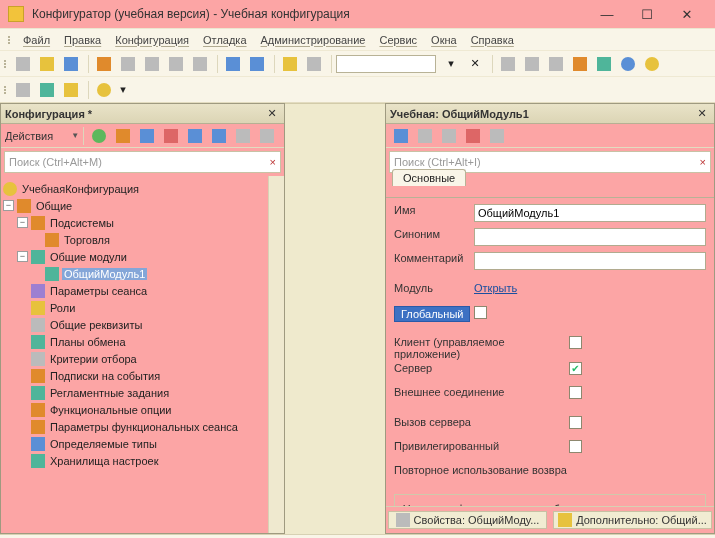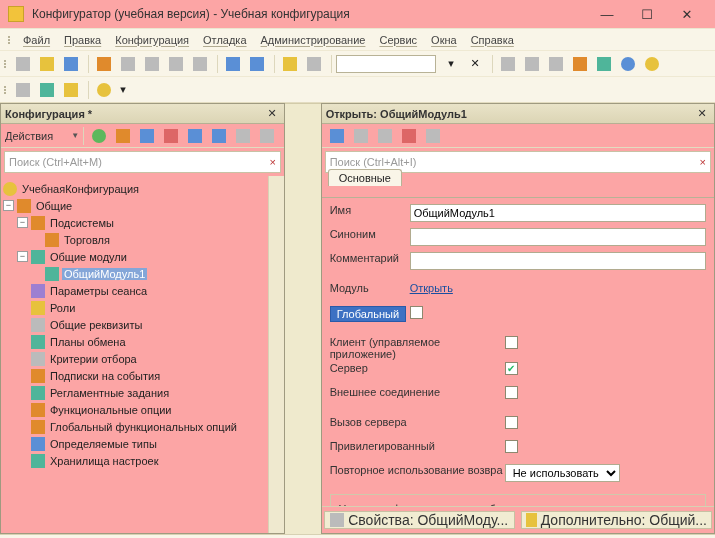--- a/index.html
+++ b/index.html
@@ -43,21 +43,21 @@
 .row{display:flex;align-items:flex-start;min-height:22px;margin-bottom:2px}
 .lbl{width:80px;color:#333}
 .lbl-w{width:175px;color:#333}
 .inp{flex:1;height:18px;border:1px solid #b1ab8f;background:#fff;padding:0 3px;font-size:11px}
 .link{color:#1a4fa0;text-decoration:underline}
 .pill{background:#3d71c3;color:#fff;padding:1px 6px;border:1px solid #2a5aa8;font-size:11px}
 .chk{width:13px;height:13px;border:1px solid #8d886f;background:#fff;display:inline-flex;align-items:center;justify-content:center;font-size:10px;color:#2b6}
 .sect{margin-top:8px}
 .desc{margin:8px 0 0;border:1px solid #cfc9ab;padding:8px;color:#333;height:38px}
 .tabs-b{display:flex;gap:6px;padding:4px 2px;border-top:1px solid #d7d1b3;height:27px}
-.btab{flex:1;border:1px solid #c7c1a3;background:#f1ecd2;display:flex;align-items:center;justify-content:center;gap:4px;font-size:14px;color:#333;padding:0 4px;overflow:hidden;white-space:nowrap}
+.btab{flex:1;border:1px solid #c7c1a3;background:#f1ecd2;display:flex;align-items:center;justify-content:center;gap:4px;font-size:11px;color:#333;padding:0 4px;overflow:hidden;white-space:nowrap}
 .status{height:20px;border-top:1px solid #d7d1b3;display:flex;align-items:center;padding:0 8px;font-size:11px;color:#444}
 .scrl{width:16px;background:#efe9cf;border-left:1px solid #d8d2b5}
 
 .c-green{background:#5cb85c;border-radius:50%}
 .c-blue{background:#5a8fd6}
 .c-red{background:#d66}
 .c-yel{background:#e7c23d}
 .c-org{background:#e08a2c}
 .c-pur{background:#9d7fd1}
 .c-gray{background:#bbb}
@@ -308,21 +308,21 @@
       <div class="node">
             <span class="sp"></span>
             <span class="sp"></span>
             <span class="nico c-org"></span>
             <span class="nlabel">Функциональные опции</span>
           </div>
       <div class="node">
             <span class="sp"></span>
             <span class="sp"></span>
             <span class="nico c-org"></span>
-            <span class="nlabel">Глобальный функциональных опций</span>
+            <span class="nlabel">Параметры функциональных сеанса</span>
           </div>
       <div class="node">
             <span class="sp"></span>
             <span class="sp"></span>
             <span class="nico c-blue"></span>
             <span class="nlabel">Определяемые типы</span>
           </div>
       <div class="node">
             <span class="sp"></span>
             <span class="sp"></span>
@@ -331,21 +331,21 @@
           </div>
     </div>
     <div class="scrl"></div>
     </div>
   </div>
 
   <div class="pane-gap"></div>
 
   <div class="pane pane-right">
     <div class="pane-hdr">
-      <span>Открыть: ОбщийМодуль1</span>
+      <span>Учебная: ОбщийМодуль1</span>
       <span class="x">✕</span>
     </div>
     <div class="actbar">
       <span class="tbtn">
           <span class="ico c-blue"></span>
         </span>
       <span class="tbtn">
           <span class="ico c-gray"></span>
         </span>
       <span class="tbtn">
@@ -405,21 +405,20 @@
       <div class="row sect">
           <span class="lbl-w">Вызов сервера</span>
           <span class="chk"></span>
         </div>
       <div class="row">
           <span class="lbl-w">Привилегированный</span>
           <span class="chk"></span>
         </div>
       <div class="row">
           <span class="lbl-w">Повторное использование возвра</span>
-        <select class="inp" style="flex:0 0 110px"><option>Не использовать</option></select>
       </div>
 
       <div class="desc">Участие в формировании глобального контекста</div>
     </div>
     <div class="tabs-b">
       <div class="btab">
           <span class="ico c-gray"></span>
           <span>Свойства: ОбщийМоду...</span>
         </div>
       <div class="btab">

